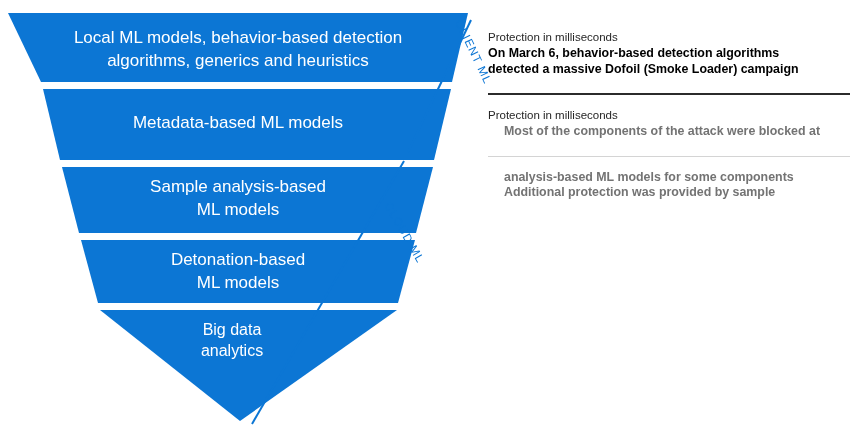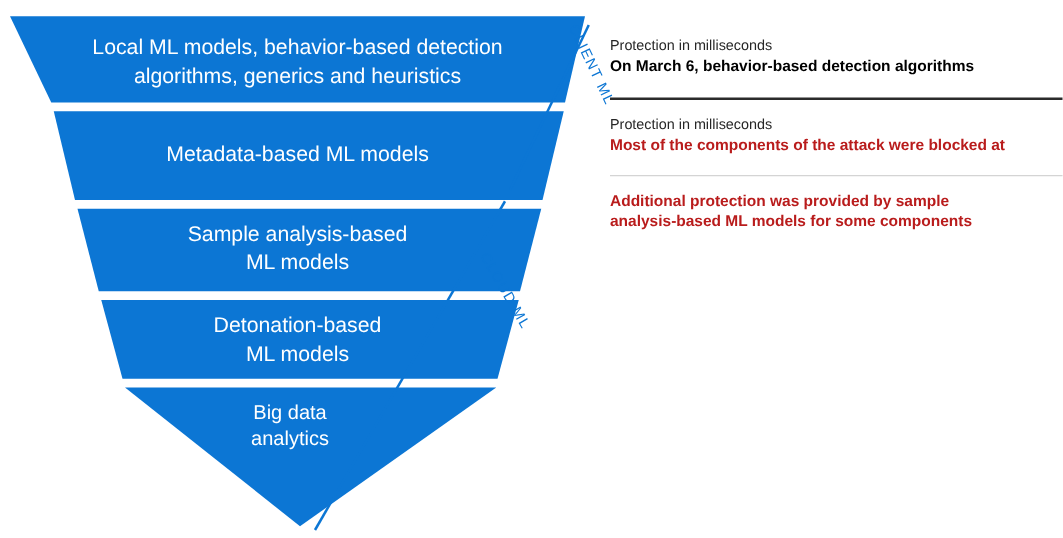--- a/index.html
+++ b/index.html
@@ -74,21 +74,21 @@
     margin: 0 0 1px 0;
     white-space: nowrap;
   }
   .note-body {
     font-size: 12.4px;
     line-height: 15.5px;
     font-weight: bold;
     margin: 0;
   }
   .note-body.red   { color: #000000; }
-  .note-body.blue  { color: #b91c1c; }
+  .note-body.blue  { color: #737373; margin-left: 16px; }
 
   .divider {
     border: none;
     margin: 0;
     width: 100%;
   }
   .divider.thick {
     border-top: 2px solid #2b2b2b;
   }
   .divider.thin {
@@ -140,34 +140,35 @@
       <line x1="404" y1="161" x2="252" y2="424" stroke="#0C76D4" stroke-width="2"></line>
       <text class="side-label" x="384" y="205" transform="rotate(60 384 205)">CLOUD ML</text>
     </svg>
   </div>
 
   <div id="panel">
 
     <div class="note-block">
       <p class="note-kicker">Protection in milliseconds</p>
       <p class="note-body red">On March 6, behavior-based detection algorithms</p>
+      <p class="note-body red">detected a massive Dofoil (Smoke Loader) campaign</p>
     </div>
 
     <div class="spacer-a"></div>
     <hr class="divider thick">
     <div class="spacer-b"></div>
 
     <div class="note-block">
       <p class="note-kicker">Protection in milliseconds</p>
       <p class="note-body blue">Most of the components of the attack were blocked at</p>
     </div>
 
     <div class="spacer-a"></div>
     <hr class="divider thin">
     <div class="spacer-b"></div>
 
     <div class="note-block">
+      <p class="note-body blue">analysis-based ML models for some components</p>
       <p class="note-body blue">Additional protection was provided by sample</p>
-      <p class="note-body blue">analysis-based ML models for some components</p>
     </div>
 
   </div>
 </div>
 
 </body></html>

